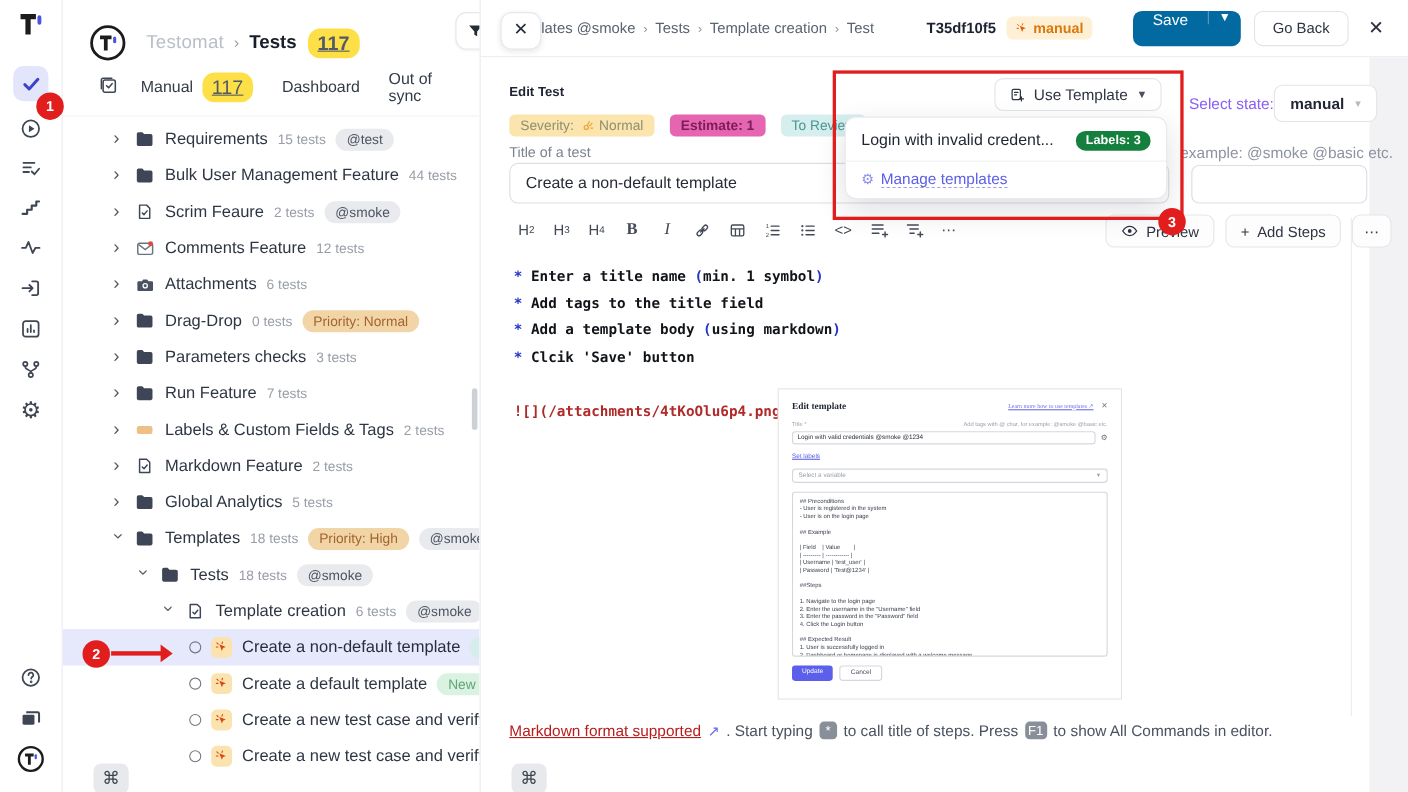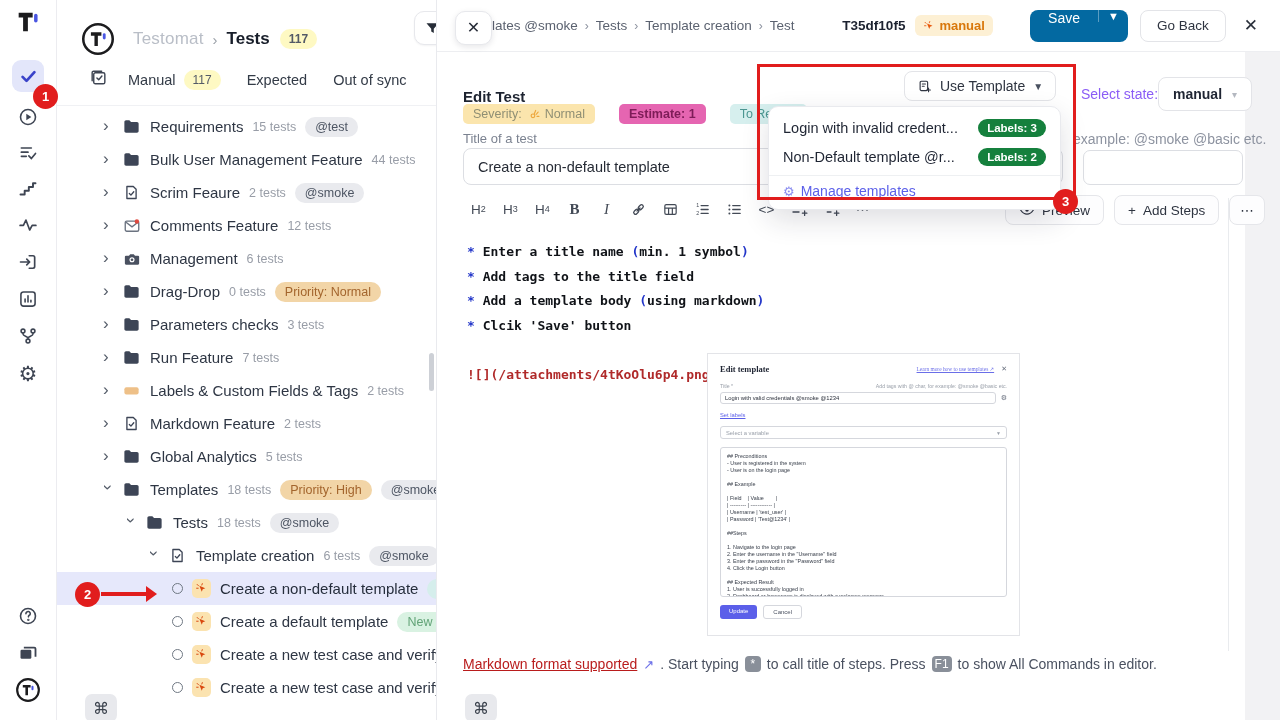--- a/index.html
+++ b/index.html
@@ -18,22 +18,22 @@
   .gear-glyph { font-size:21px; color:#3e4553; line-height:1; }
 
   
   #sidebar { position:absolute; left:57px; top:0; width:379px; height:720px; background:#fff; }
   #sb-head { position:absolute; left:0; top:0; width:100%; height:54px; display:flex;
              align-items:center; padding-left:24px;margin-top:12px; }
   .brand-logo { width:34px; height:34px; margin-right:18px; flex:none; }
   .brand-dim { font-size:17px; color:#b9bec7; letter-spacing:.2px; }
   .brand-sep { margin:0 9px; color:#9aa0a8; font-size:15px; }
   .brand-strong { font-size:17px; font-weight:bold; color:#171d29; }
-  .count-badge { background:#fef9c3; color:#535a66; font-size:12px; border-radius:11px;
-                 padding:3px 9px; margin-left:10px; font-weight:bold; }
+  .count-badge { background:#fde047; color:#535a66; font-size:18px; border-radius:11px;
+                 padding:3px 9px; margin-left:10px; font-weight:bold;text-decoration:underline; }
   .sq-btn { width:37px; height:34px; border:1px solid #e7e8ec; border-radius:10px; background:#fff;
             display:flex; align-items:center; justify-content:center; }
   #filter-btn { position:absolute; left:357px; top:11px; box-shadow:0 1px 2px rgba(20,20,40,.05); }
   #panel-close-btn { position:absolute; left:398px; top:11px; box-shadow:0 2px 6px rgba(20,20,40,.10); z-index:6; }
   .x-glyph { font-size:16px; color:#262c37; line-height:1; }
 
   #sb-tabs { position:absolute; left:0; top:54px; width:100%; height:52px; display:flex;
              align-items:center; padding-left:32px; border-bottom:1px solid #f0f1f4; }
   .tab { font-size:14.5px; color:#333b47; margin-right:26px; display:flex; align-items:center; }
   .tab .count-badge { margin-left:8px; font-weight:normal; }
@@ -79,22 +79,22 @@
               color:#fff; height:32px; }
   #save-main { padding:0 18px; display:flex; align-items:center; font-size:14px; }
   #save-caret { width:30px; display:flex; align-items:center; justify-content:center;
                 border-left:1px solid rgba(255,255,255,.35); font-size:11px; }
   #goback-btn { height:32px; padding:0 16px; background:#fff; border:1px solid #e3e4e8; border-radius:8px;
                 font-size:13.5px; color:#2e3440; display:flex; align-items:center; }
   #main-close { font-size:17px; color:#2a303b; margin-left:6px; }
 
   #gray-strip { position:absolute; left:808px; top:52px; width:36px; height:668px; background:#f2f2f4; }
 
-  .h1 { position:absolute; left:26px; top:88px; font-size:15px; font-weight:bold; color:#1d2330; }
-  #badge-row { position:absolute; left:26px; top:104px; display:flex; gap:24px; align-items:center; }
+  .h1 { position:absolute; left:26px; top:76px; font-size:12px; font-weight:bold; color:#1d2330; }
+  #badge-row { position:absolute; left:26px; top:104px; display:flex; gap:14px; align-items:center; }
   .badge { font-size:12.5px; border-radius:5px; padding:3px 10px; display:flex; align-items:center; gap:5px; }
   .badge.sev { background:#fbe5ad; color:#8f8f74; }
   .badge.est { background:#e565b1; color:#7e1c58; font-weight:bold; }
   .badge.rev { background:#d6efee; color:#4b9691; }
   .field-label { position:absolute; left:26px; top:131px; font-size:13px; color:#7b8290; }
   #title-input { position:absolute; left:26px; top:148px; width:600px; height:37px;
                  border:1px solid #dcdee3; border-radius:8px; padding:0 14px; font-size:14.5px;
                  color:#262b35; font-family:"Liberation Sans",sans-serif; background:#fff; }
   #state-row { position:absolute; left:644px; top:77px; display:flex; align-items:center; }
   #state-label { font-size:14px; color:#8b5cf6; }
@@ -297,21 +297,21 @@
         <svg viewBox="0 0 24 24" width="19" height="19" fill="none" stroke="#3e4553" stroke-width="1.8" stroke-linecap="round" stroke-linejoin="round">
             <rect x="6" y="6" width="14" height="14" rx="2"></rect>
             <path d="M10 12.5l2.3 2.3 4-4.6"></path>
             <path d="M4 16V5.8A1.8 1.8 0 015.8 4H16"></path>
           </svg>
       </span>
       <span class="tab">
         <span>Manual</span>
         <span class="count-badge">117</span>
       </span>
-      <span class="tab">Expected</span>
+      <span class="tab">Dashboard</span>
       <span class="tab">Out of sync</span>
     </div>
 
     <div id="tree">
         <div class="trow" style="padding-left: 46px;">
           <span class="tchev">›</span>
           <span class="ticon">
             <svg viewBox="0 0 24 24" width="19" height="19">
               <path d="M3 6.2C3 5 3.9 4 5.1 4h4.2l2.1 2.2h7.5c1.2 0 2.1 1 2.1 2.2v9.4c0 1.2-.9 2.2-2.1 2.2H5.1C3.9 20 3 19 3 17.8z" fill="#3d4556"></path>
             </svg>
@@ -356,21 +356,21 @@
         </div>
         <div class="trow" style="padding-left: 46px;">
           <span class="tchev">›</span>
           <span class="ticon">
             <svg viewBox="0 0 24 24" width="18" height="18">
               <path d="M4 7.5h4l1.6-2h4.8l1.6 2h4A1.5 1.5 0 0121.5 9v9A1.5 1.5 0 0120 19.5H4A1.5 1.5 0 012.5 18V9A1.5 1.5 0 014 7.5z" fill="#4a5160"></path>
               <circle cx="12" cy="13" r="3.4" fill="#fff"></circle>
               <circle cx="12" cy="13" r="1.8" fill="#4a5160"></circle>
             </svg>
           </span>
-          <span class="tlabel">Management</span>
+          <span class="tlabel">Attachments</span>
           <span class="tcount">6 tests</span>
         </div>
         <div class="trow" style="padding-left: 46px;">
           <span class="tchev">›</span>
           <span class="ticon">
             <svg viewBox="0 0 24 24" width="19" height="19">
               <path d="M3 6.2C3 5 3.9 4 5.1 4h4.2l2.1 2.2h7.5c1.2 0 2.1 1 2.1 2.2v9.4c0 1.2-.9 2.2-2.1 2.2H5.1C3.9 20 3 19 3 17.8z" fill="#3d4556"></path>
             </svg>
           </span>
           <span class="tlabel">Drag-Drop</span>
@@ -710,24 +710,20 @@
         </svg>
       <span>Use Template</span>
       <span style="font-size:10px;color:#4a5160">▼</span>
     </div>
     <div id="tpl-menu">
       <div id="tpl-items">
           <div class="tpl-item">
             <span class="lbl">Login with invalid credent...</span>
             <span class="lbl-badge">Labels: 3</span>
           </div>
-          <div class="tpl-item">
-            <span class="lbl">Non-Default template @r...</span>
-            <span class="lbl-badge">Labels: 2</span>
-          </div>
         </div>
       <div id="tpl-manage">
         <span class="g">⚙</span>
         <span class="txt">Manage templates</span>
       </div>
     </div>
   </section>
 
   <div class="anno" id="anno-rect"></div>
   <div class="anno anno-circle" id="anno-1">1</div>

